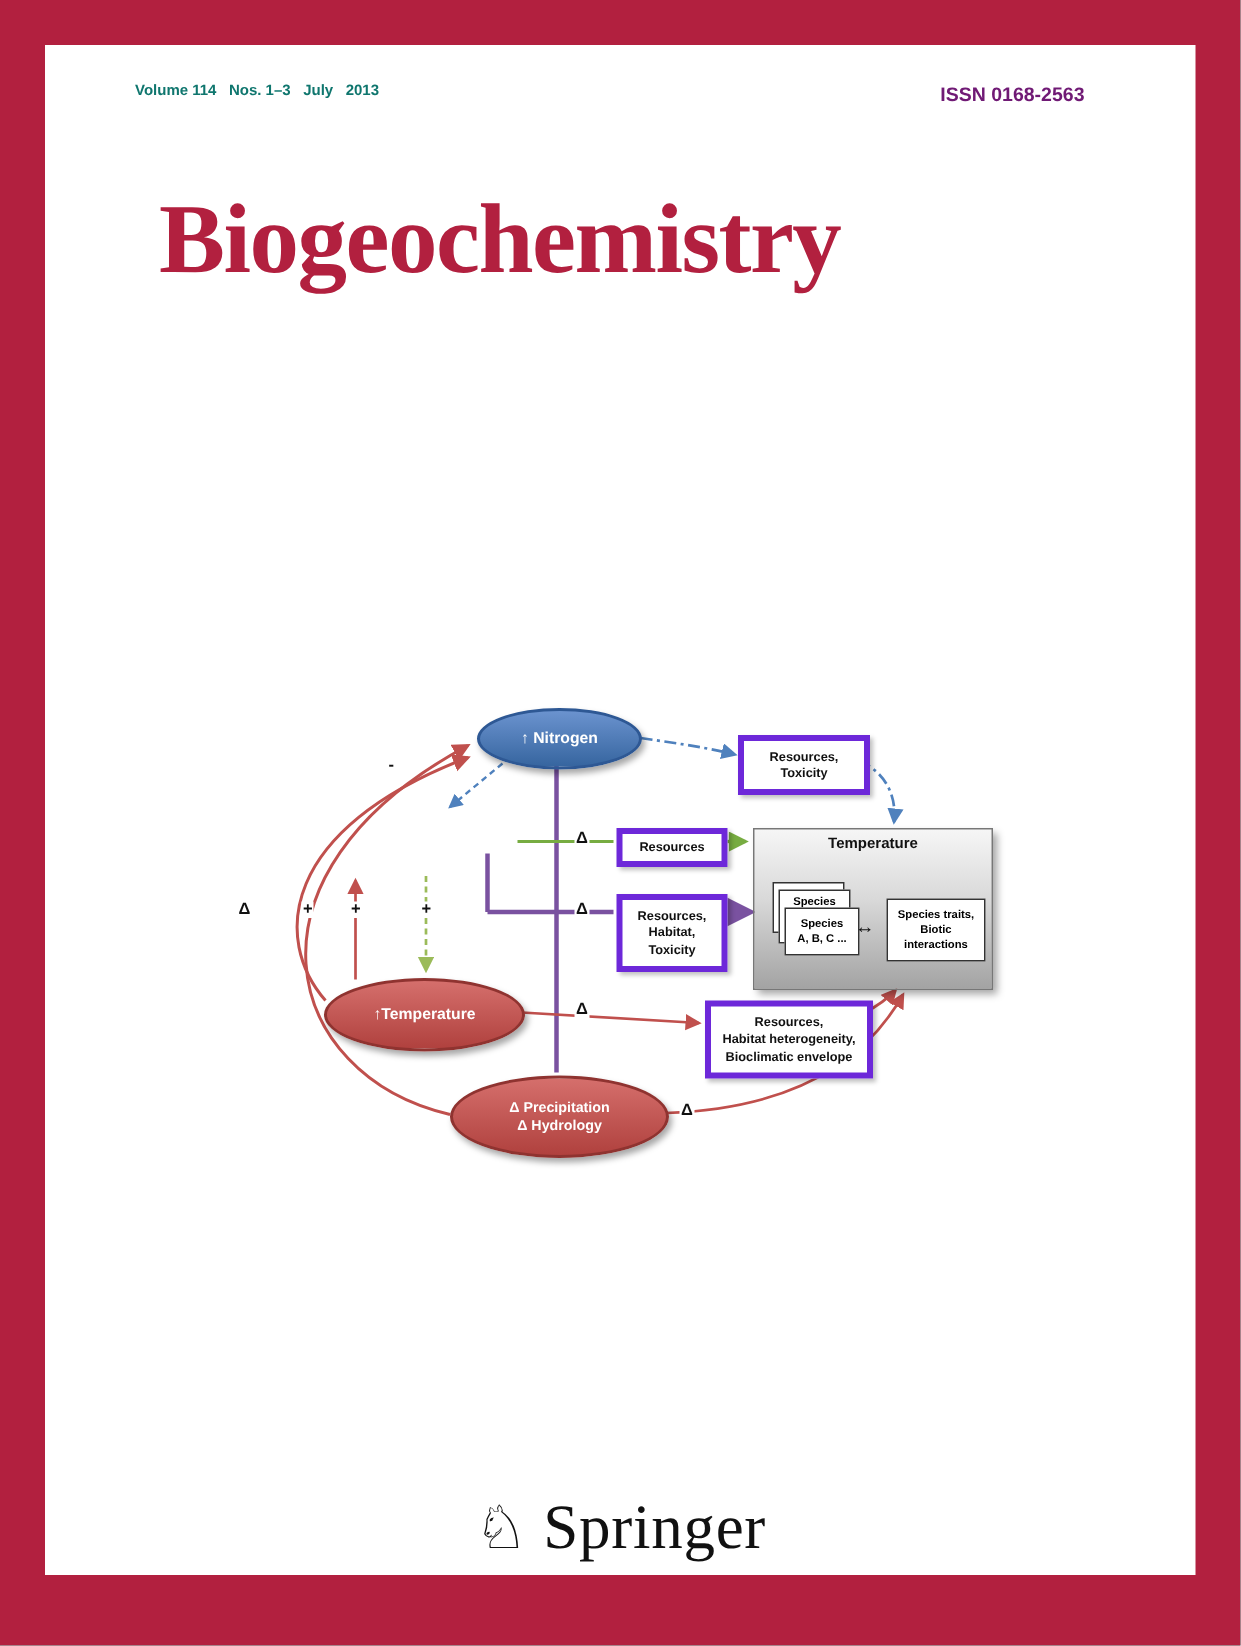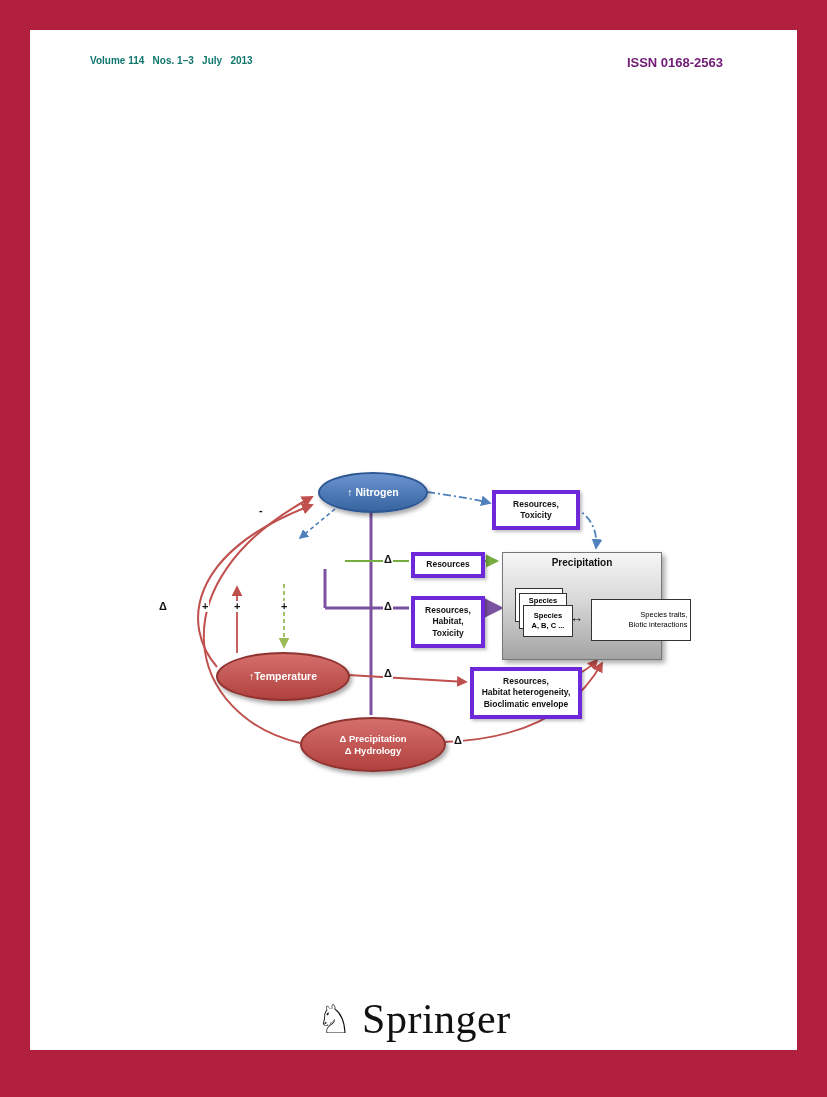--- a/index.html
+++ b/index.html
@@ -43,41 +43,42 @@
        background:linear-gradient(180deg,#f6f6f6 0%,#d8d8d8 45%,#a3a3a3 100%);
        border:1px solid #777;box-shadow:3px 3px 5px rgba(0,0,0,.35);}
   .bio-title{position:absolute;left:0;right:0;top:4px;text-align:center;
        font-size:10px;font-weight:bold;color:#111;}
   .card{position:absolute;background:#fff;border:1px solid #333;font-size:7.5px;font-weight:bold;
        text-align:center;white-space:pre-line;line-height:1.3;display:flex;align-items:center;justify-content:center;}
   .card-b1{left:12px;top:35px;width:46px;height:32px;}
   .card-b2{left:16px;top:40px;width:46px;height:32px;align-items:flex-start;padding-top:2px;}
   .card-f{left:20px;top:52px;width:48px;height:30px;}
   .traits{position:absolute;left:88px;top:46px;width:64px;height:40px;background:#fff;border:1px solid #333;
-       font-size:7.5px;font-weight:normal;text-align:right;white-space:pre-line;line-height:1.35;
-       display:flex;align-items:center;justify-content:center;padding-left:34px;}
+       font-size:7.5px;font-weight:bold;text-align:center;white-space:pre-line;line-height:1.35;
+       display:flex;align-items:center;justify-content:center;}
   .lr-arrow{position:absolute;left:67px;top:57px;font-size:13px;font-weight:bold;color:#111;}
 
   .sym{position:absolute;font-size:11px;font-weight:bold;color:#111;background:#fff;padding:0 1px;line-height:1;}
 
   
   .publisher{position:absolute;left:0;right:0;top:965px;display:flex;align-items:center;
        justify-content:center;gap:10px;}
   .knight{font-family:"DejaVu Sans",sans-serif;font-size:40px;color:#111;line-height:1;}
   .sname{font-family:"Liberation Serif",serif;font-size:42px;color:#111;letter-spacing:.5px;}
 </style>
 </head>
 <body>
 
 <div class="cover">
   <div class="page">
 
     <div class="vol">Volume 114   Nos. 1–3   July   2013</div>
     <div class="issn">ISSN 0168-2563</div>
 
+    <div class="jtitle">Biogeochemistry</div>
 
     <div class="diagram">
 
       <svg width="540" height="340" viewBox="0 0 540 340">
         <defs>
           <marker id="mblue" markerWidth="7" markerHeight="7" refX="5" refY="3" orient="auto">
             <path d="M0,0 L6,3 L0,6 Z" fill="#4f81bd"></path>
             </marker>
           <marker id="mgreen" markerWidth="7" markerHeight="7" refX="5" refY="3" orient="auto">
             <path d="M0,0 L6,3 L0,6 Z" fill="#77ac41"></path>
@@ -124,21 +125,21 @@
 Toxicity</div>
       <div class="dbox b-r">Resources</div>
       <div class="dbox b-rht">Resources,
 Habitat,
 Toxicity</div>
       <div class="dbox b-rhb">Resources,
 Habitat heterogeneity,
 Bioclimatic envelope</div>
 
       <div class="bio">
-        <div class="bio-title">Precipitation</div>
+        <div class="bio-title">Temperature</div>
         <div class="card card-b1"></div>
         <div class="card card-b2">Species</div>
         <div class="card card-f">Species
 A, B, C ...</div>
         <div class="lr-arrow">↔</div>
         <div class="traits">Species traits,
 Biotic interactions</div>
       </div>
 
       <span class="sym" style="left:233px;top:99px;">Δ</span>

